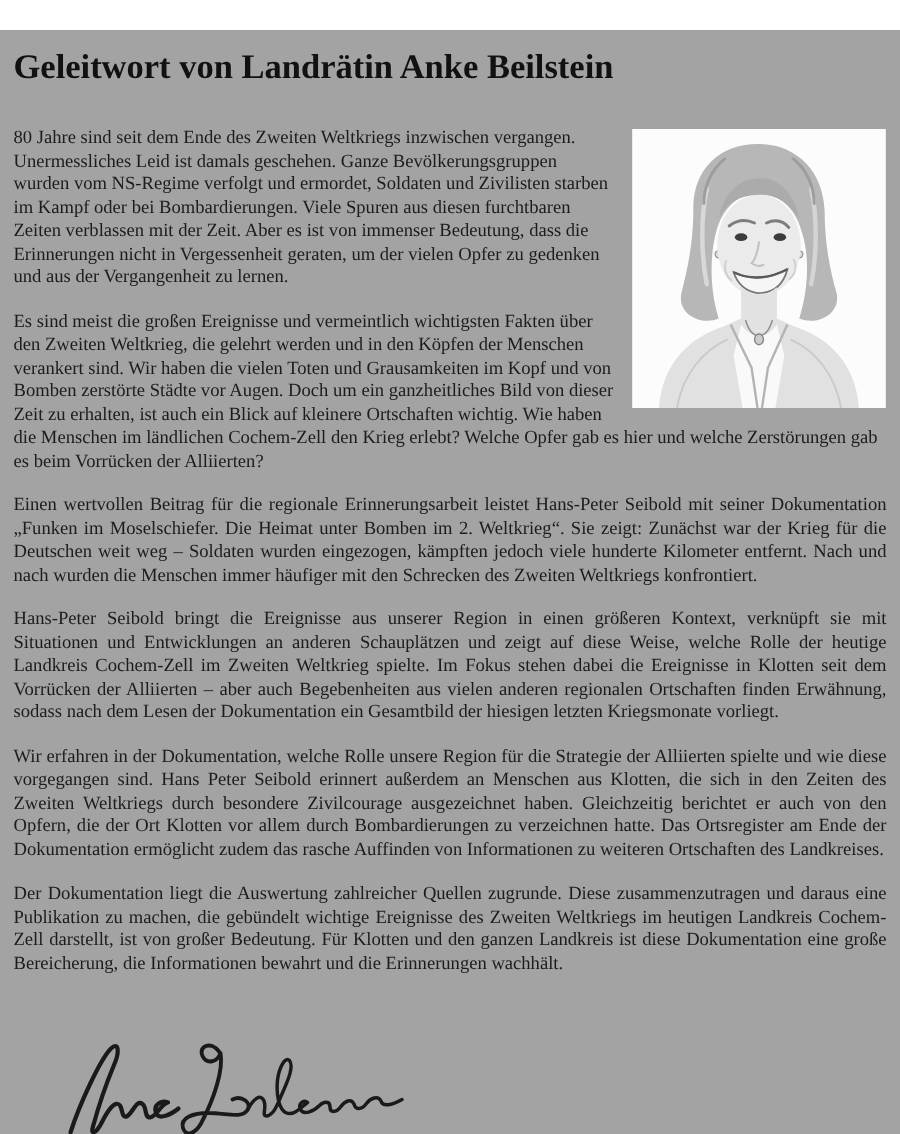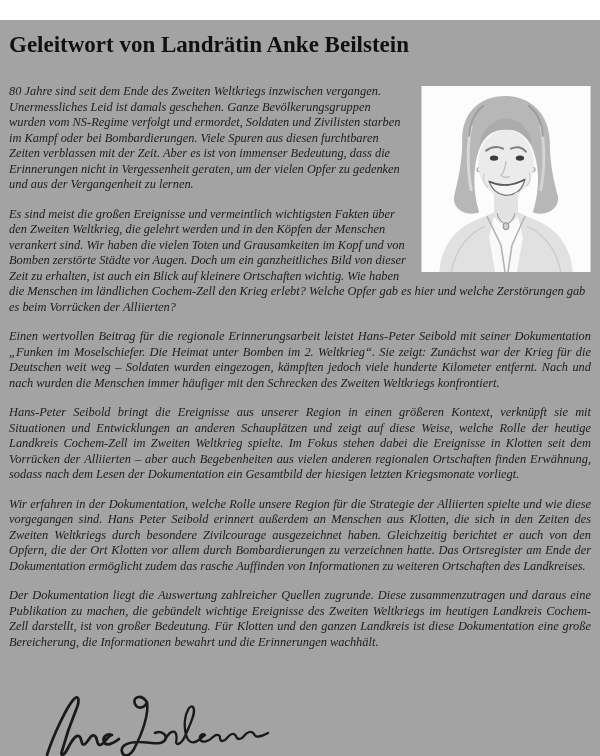--- a/index.html
+++ b/index.html
@@ -19,21 +19,20 @@
     font-size:23px;
     font-weight:bold;
     margin:2px 0 26px 0;
     color:#111;
   }
   .doc-body p{
     font-size:12.4px;
     line-height:15.5px;
     margin:0 0 14px 0;
     text-align:justify;
-    font-style:italic;
   }
   .doc-body p.ragged{ text-align:left; }
   figure.photo{
     float:right;
     width:170px;height:186px;
     margin:2px 0 10px 12px;
     padding:0;
   }
   figure.photo svg{display:block;width:100%;height:100%;}
   .signature{

